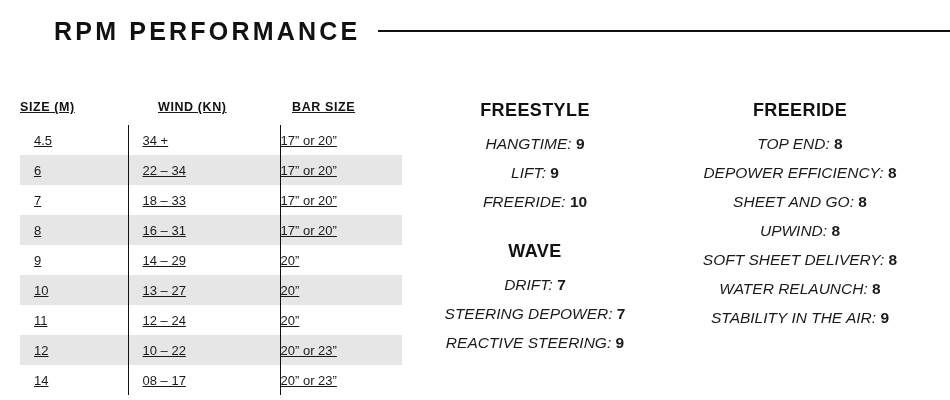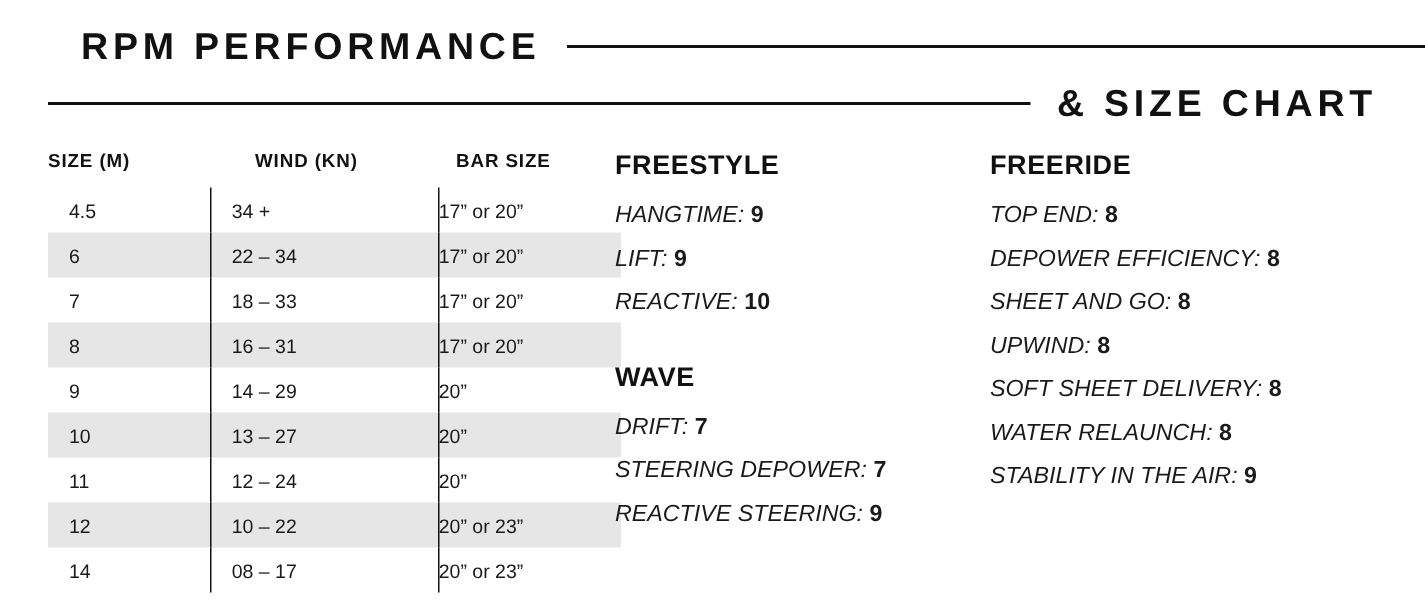--- a/index.html
+++ b/index.html
@@ -41,23 +41,24 @@
     background: #111;
   }
   .title-row.row1 .txt { padding: 0 18px 0 32px; margin-left: 22px; }
   .title-row.row2 { margin-top: 4px; }
   .title-row.row2 .txt { padding: 0 32px 0 18px; }
   .title-row.row2 .rule.left { margin-left: 32px; }
 
   
   .table-wrap {
     position: absolute;
-    left: 32px;
+    left: 20px;
     top: 100px;
     width: 340px;
+    text-decoration: underline;
   }
   table.size-table {
     border-collapse: collapse;
     width: 340px;
     table-layout: fixed;
   }
   table.size-table th {
     font-size: 12.5px;
     font-weight: bold;
     letter-spacing: 0.6px;
@@ -85,20 +86,21 @@
     background: #e6e6e6;
   }
   table.size-table thead tr th {
     border-bottom: none;
   }
 
   
   .spec-col {
     position: absolute;
     top: 100px;
+    text-align: center;
   }
   .spec-col.freestyle { left: 410px; width: 250px; }
   .spec-col.freeride  { left: 660px; width: 280px; }
 
   .spec-head {
     font-size: 18px;
     font-weight: bold;
     letter-spacing: 0.4px;
     color: #111;
     margin: 0 0 14px 0;
@@ -119,24 +121,20 @@
   }
 </style>
 </head>
 <body>
 
 <div class="title-block">
   <div class="title-row row1">
     <span class="txt">RPM PERFORMANCE</span>
     <span class="rule"></span>
   </div>
-  <div class="title-row row2">
-    <span class="rule left"></span>
-    <span class="txt">&amp; SIZE CHART</span>
-  </div>
 </div>
 
 <div class="table-wrap">
   <table class="size-table">
     <thead>
       <tr>
         <th class="c1">SIZE (M)</th>
         <th class="c2">WIND (KN)</th>
         <th class="c3">BAR SIZE</th>
       </tr>
@@ -196,21 +194,21 @@
 
   <div class="spec-item">
     <span>HANGTIME:</span>
     <span class="val">9</span>
   </div>
   <div class="spec-item">
     <span>LIFT:</span>
     <span class="val">9</span>
   </div>
   <div class="spec-item">
-    <span>REACTIVE:</span>
+    <span>FREERIDE:</span>
     <span class="val">10</span>
   </div>
 
   <div class="spec-head second">WAVE</div>
 
   <div class="spec-item">
     <span>DRIFT:</span>
     <span class="val">7</span>
   </div>
   <div class="spec-item">

